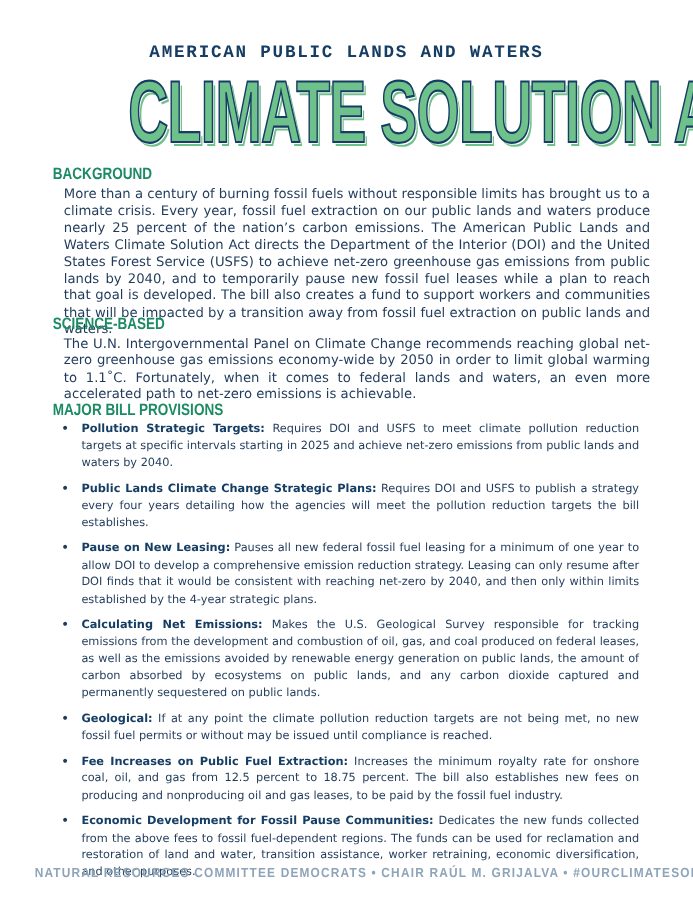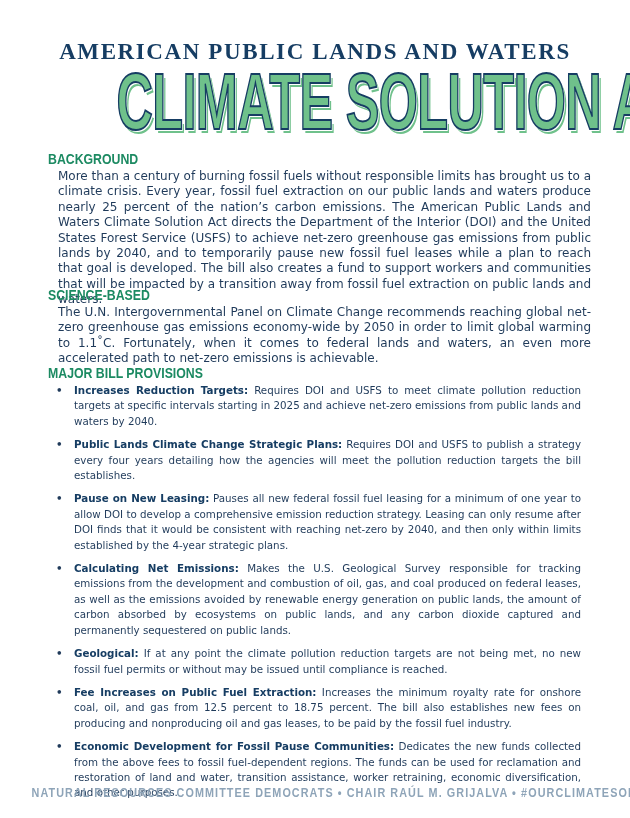--- a/index.html
+++ b/index.html
@@ -2,22 +2,22 @@
 <html><head>
 <meta charset="utf-8">
 <style>
   html, body { margin: 0; padding: 0; background: #ffffff; }
   body {
     width: 630px; height: 818px; position: relative; overflow: hidden;
     font-family: "DejaVu Sans", sans-serif; color: #1d3a5c;
   }
   .header-top {
     position: absolute; top: 39px; left: 0; width: 630px; text-align: center;
-    font-family: Liberation Serif, serif; font-weight: bold;
-    font-size: 23px; letter-spacing: 1.6px; color: #163d63;
+    font-family: Liberation Mono, monospace; font-weight: bold;
+    font-size: 16px; letter-spacing: 1.6px; color: #163d63;
   }
   .header-title {
     position: absolute; top: 62px; left: 0; width: 630px; text-align: center;
     font-family: "Liberation Sans", sans-serif; font-weight: bold;
     font-size: 80px; line-height: 80px; letter-spacing: -1px;
     transform: scaleX(0.63); transform-origin: center top;
     color: #6fc18b;
     -webkit-text-stroke: 2px #163d63;
     text-shadow: 2px 2px 0 #ffffff, 4px 4px 0 #6fc18b;
     white-space: nowrap;
@@ -70,21 +70,21 @@
 <div>
   <div class="section-heading" style="top:286px;">SCIENCE-BASED</div>
   <p class="para" style="top:305px;">The U.N. Intergovernmental Panel on Climate Change recommends reaching global net-zero greenhouse gas emissions economy-wide by 2050 in order to limit global warming to 1.1˚C. Fortunately, when it comes to federal lands and waters, an even more accelerated path to net-zero emissions is achievable.</p>
 </div>
 
 <div>
   <div class="section-heading" style="top:364px;">MAJOR BILL PROVISIONS</div>
   <ul class="bullets">
     <li>
       <span class="bullet-dot">•</span>
-      <b>Increases Reduction Targets:</b><span> Requires DOI and USFS to meet climate pollution reduction targets at specific intervals starting in 2025 and achieve net-zero emissions from public lands and waters by 2040.</span>
+      <b>Pollution Strategic Targets:</b><span> Requires DOI and USFS to meet climate pollution reduction targets at specific intervals starting in 2025 and achieve net-zero emissions from public lands and waters by 2040.</span>
     </li>
     <li>
       <span class="bullet-dot">•</span>
       <b>Public Lands Climate Change Strategic Plans:</b><span> Requires DOI and USFS to publish a strategy every four years detailing how the agencies will meet the pollution reduction targets the bill establishes.</span>
     </li>
     <li>
       <span class="bullet-dot">•</span>
       <b>Pause on New Leasing:</b><span> Pauses all new federal fossil fuel leasing for a minimum of one year to allow DOI to develop a comprehensive emission reduction strategy. Leasing can only resume after DOI finds that it would be consistent with reaching net-zero by 2040, and then only within limits established by the 4-year strategic plans.</span>
     </li>
     <li>

